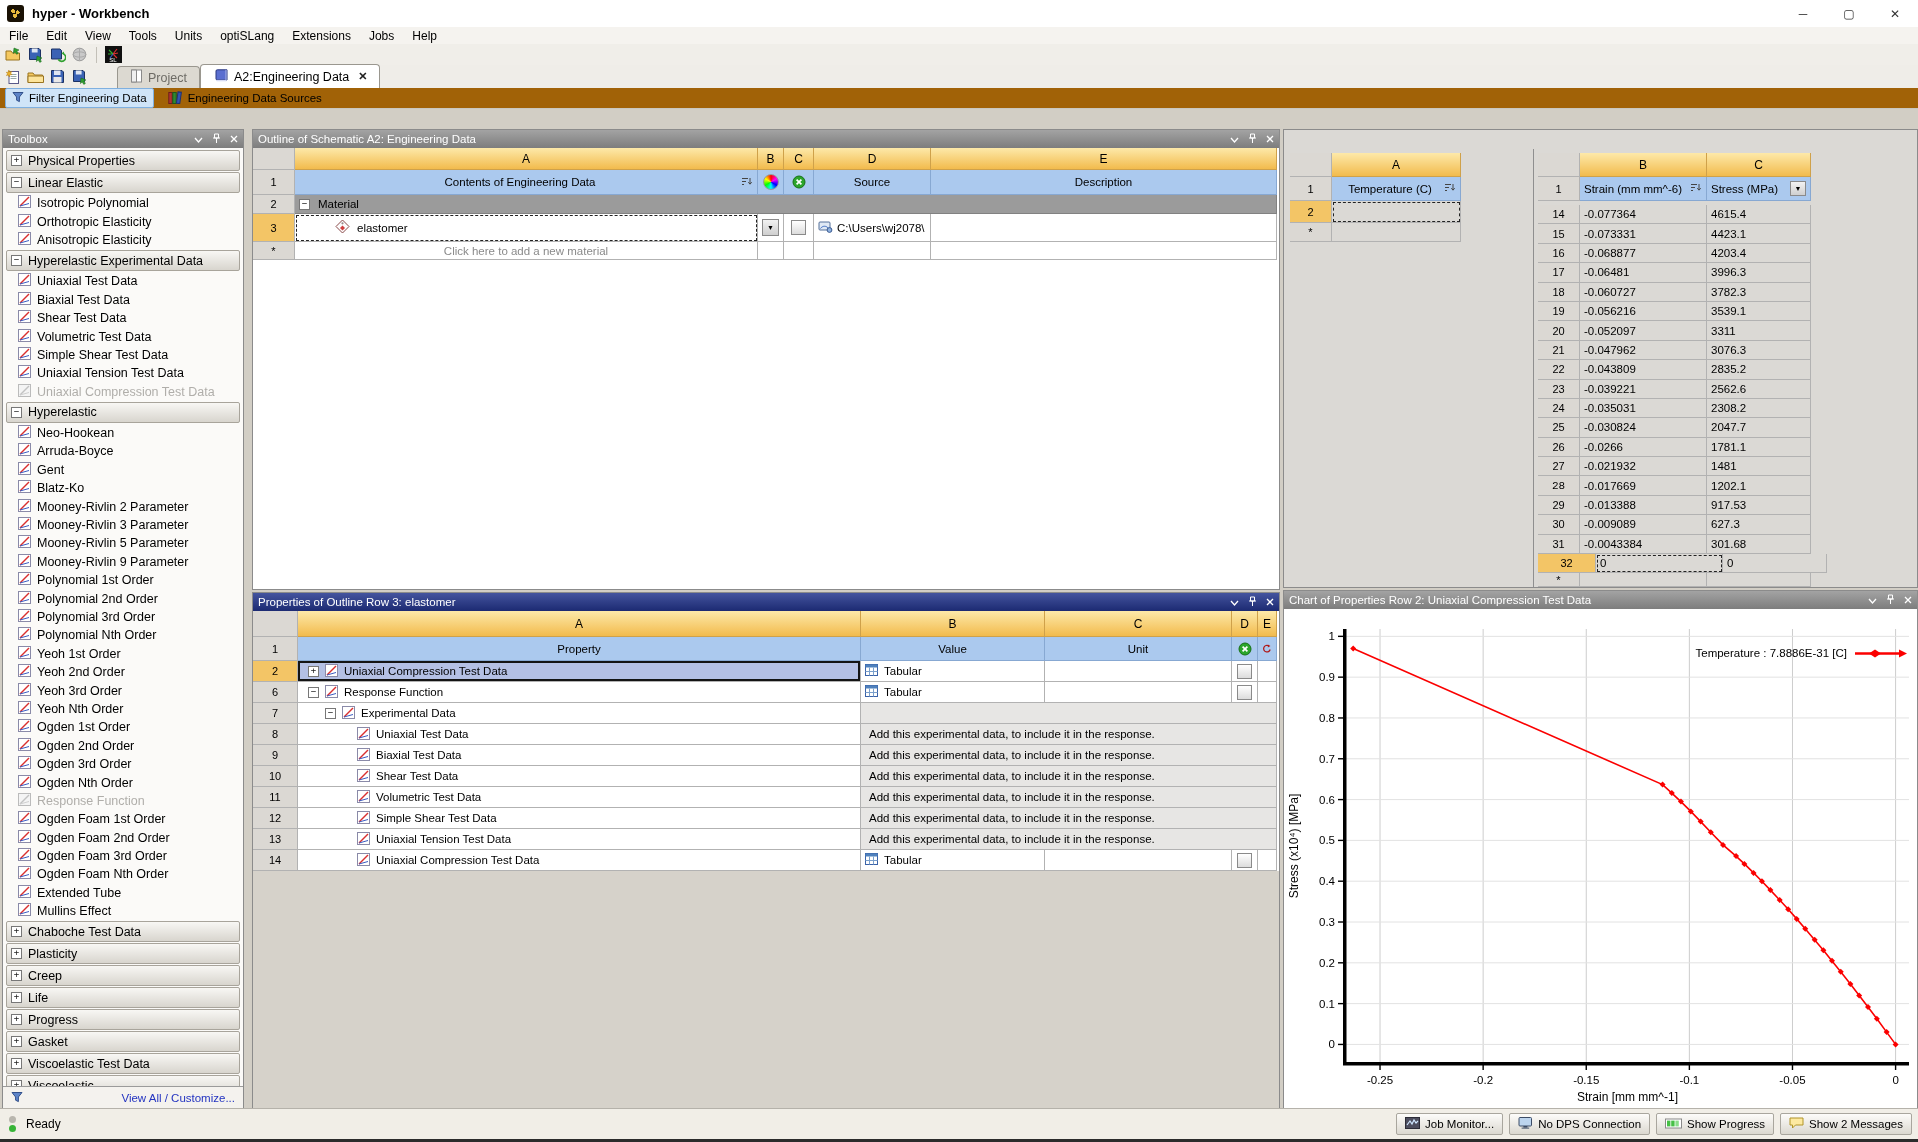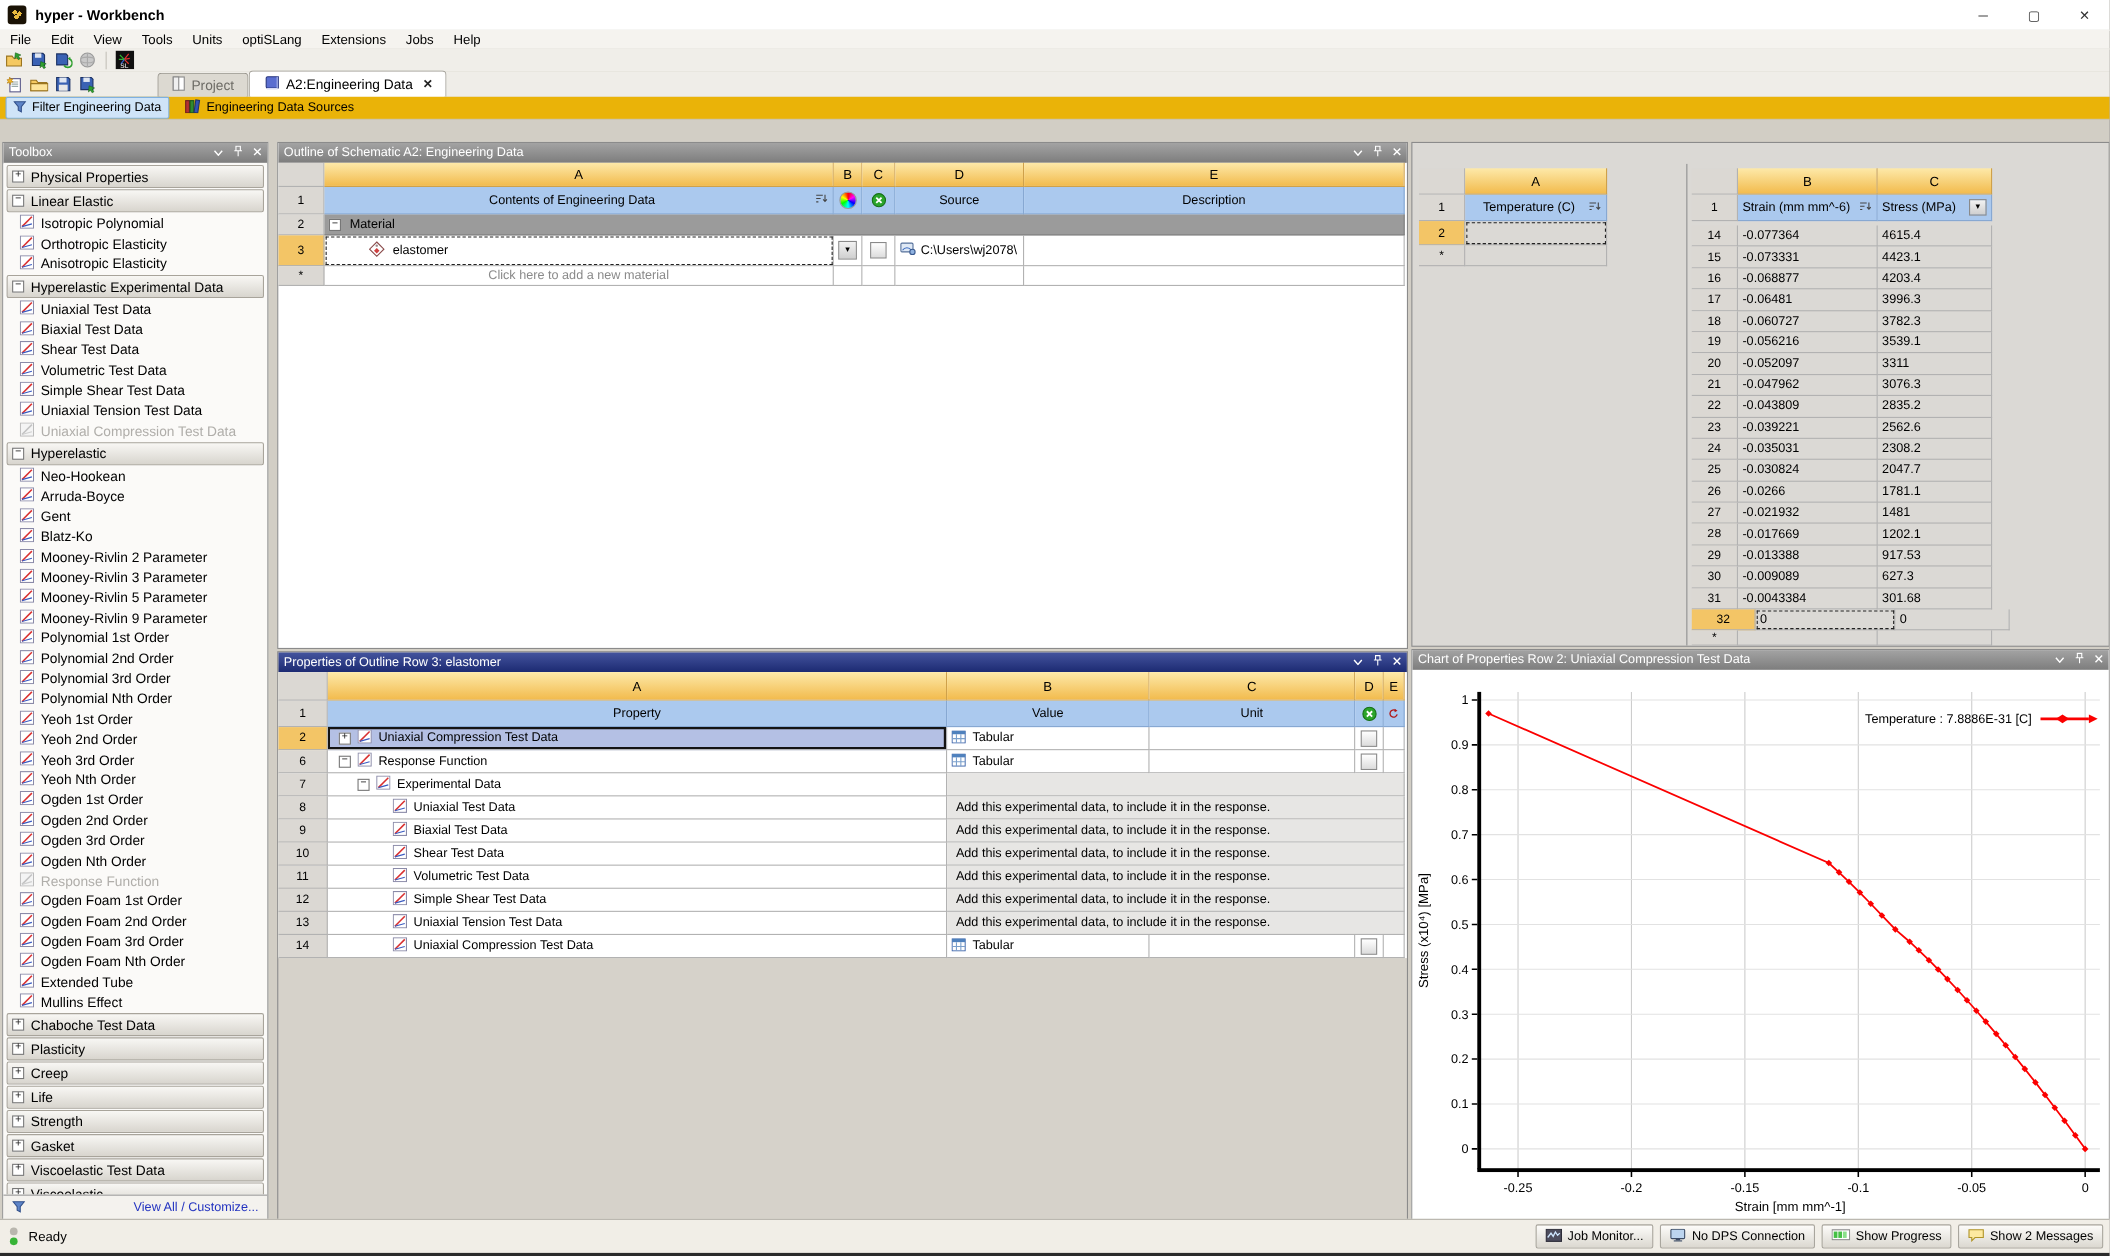--- a/index.html
+++ b/index.html
@@ -20,26 +20,26 @@
           font-size:12px;color:#333;}
   .menubar{position:absolute;top:27px;left:0;right:0;height:17px;background:#f5f3ef;
            display:flex;align-items:center;border-bottom:1px solid #e0ddd6;}
   .menuitem{font-size:12px;padding:0 9px;}
   .toolbar1{position:absolute;top:44px;left:0;right:0;height:21px;background:#f0eee9;
             display:flex;align-items:center;gap:3px;padding-left:4px;}
   .toolbar2{position:absolute;top:65px;left:0;right:0;height:23px;background:#efede8;
             display:flex;align-items:flex-end;}
   .tbicon{width:19px;height:18px;display:flex;align-items:center;justify-content:center;}
   .tbsep{width:1px;height:16px;background:#c3c0b8;margin:0 4px;}
-  .tabs{display:flex;align-items:flex-end;margin-left:54px;height:33px;}
+  .tabs{display:flex;align-items:flex-end;margin-left:28px;height:33px;}
   .tab{display:flex;align-items:center;gap:5px;font-size:12.5px;height:21px;padding:0 12px;
        border:1px solid #9a978f;border-bottom:none;border-radius:4px 4px 0 0;background:#dcd9d1;color:#6e6c66;}
   .tab.active{background:#fff;color:#000;height:23px;}
   .tabx{font-size:11px;font-weight:bold;margin-left:4px;color:#222;}
-  .filterbar{position:absolute;top:88px;left:0;right:0;height:20px;background:#eab308;
+  .filterbar{position:absolute;top:88px;left:0;right:0;height:20px;background:#a16207;
              display:flex;align-items:center;gap:8px;padding-left:5px;border-bottom:1px solid #cac7bf;}
   .fbtn{display:flex;align-items:center;gap:5px;font-size:11.5px;height:18px;padding:0 6px;border-radius:2px;}
   .fbtn.hl{background:#cfe4f8;border:1px solid #7fb0e0;}
   
   .panel{position:absolute;background:#fff;border:1px solid #8b8b8b;overflow:hidden;}
   .ptitle{height:18px;background:linear-gradient(#a3a3a3,#7d7d7d);color:#fff;font-size:11.5px;
           display:flex;align-items:center;padding:0 5px;}
   .ptitle.activep{background:linear-gradient(#44549e,#1c2a72);}
   .pbtns{margin-left:auto;display:flex;gap:9px;align-items:center;font-size:10px;color:#fff;}
   
@@ -554,21 +554,21 @@
         <div class="tbx-sec">
           <span class="expbox">+</span>
           <span>Creep</span>
         </div>
         <div class="tbx-sec">
           <span class="expbox">+</span>
           <span>Life</span>
         </div>
         <div class="tbx-sec">
           <span class="expbox">+</span>
-          <span>Strength</span>
+          <span>Progress</span>
         </div>
         <div class="tbx-sec">
           <span class="expbox">+</span>
           <span>Gasket</span>
         </div>
         <div class="tbx-sec">
           <span class="expbox">+</span>
           <span>Viscoelastic Test Data</span>
         </div>
         <div class="tbx-sec">

